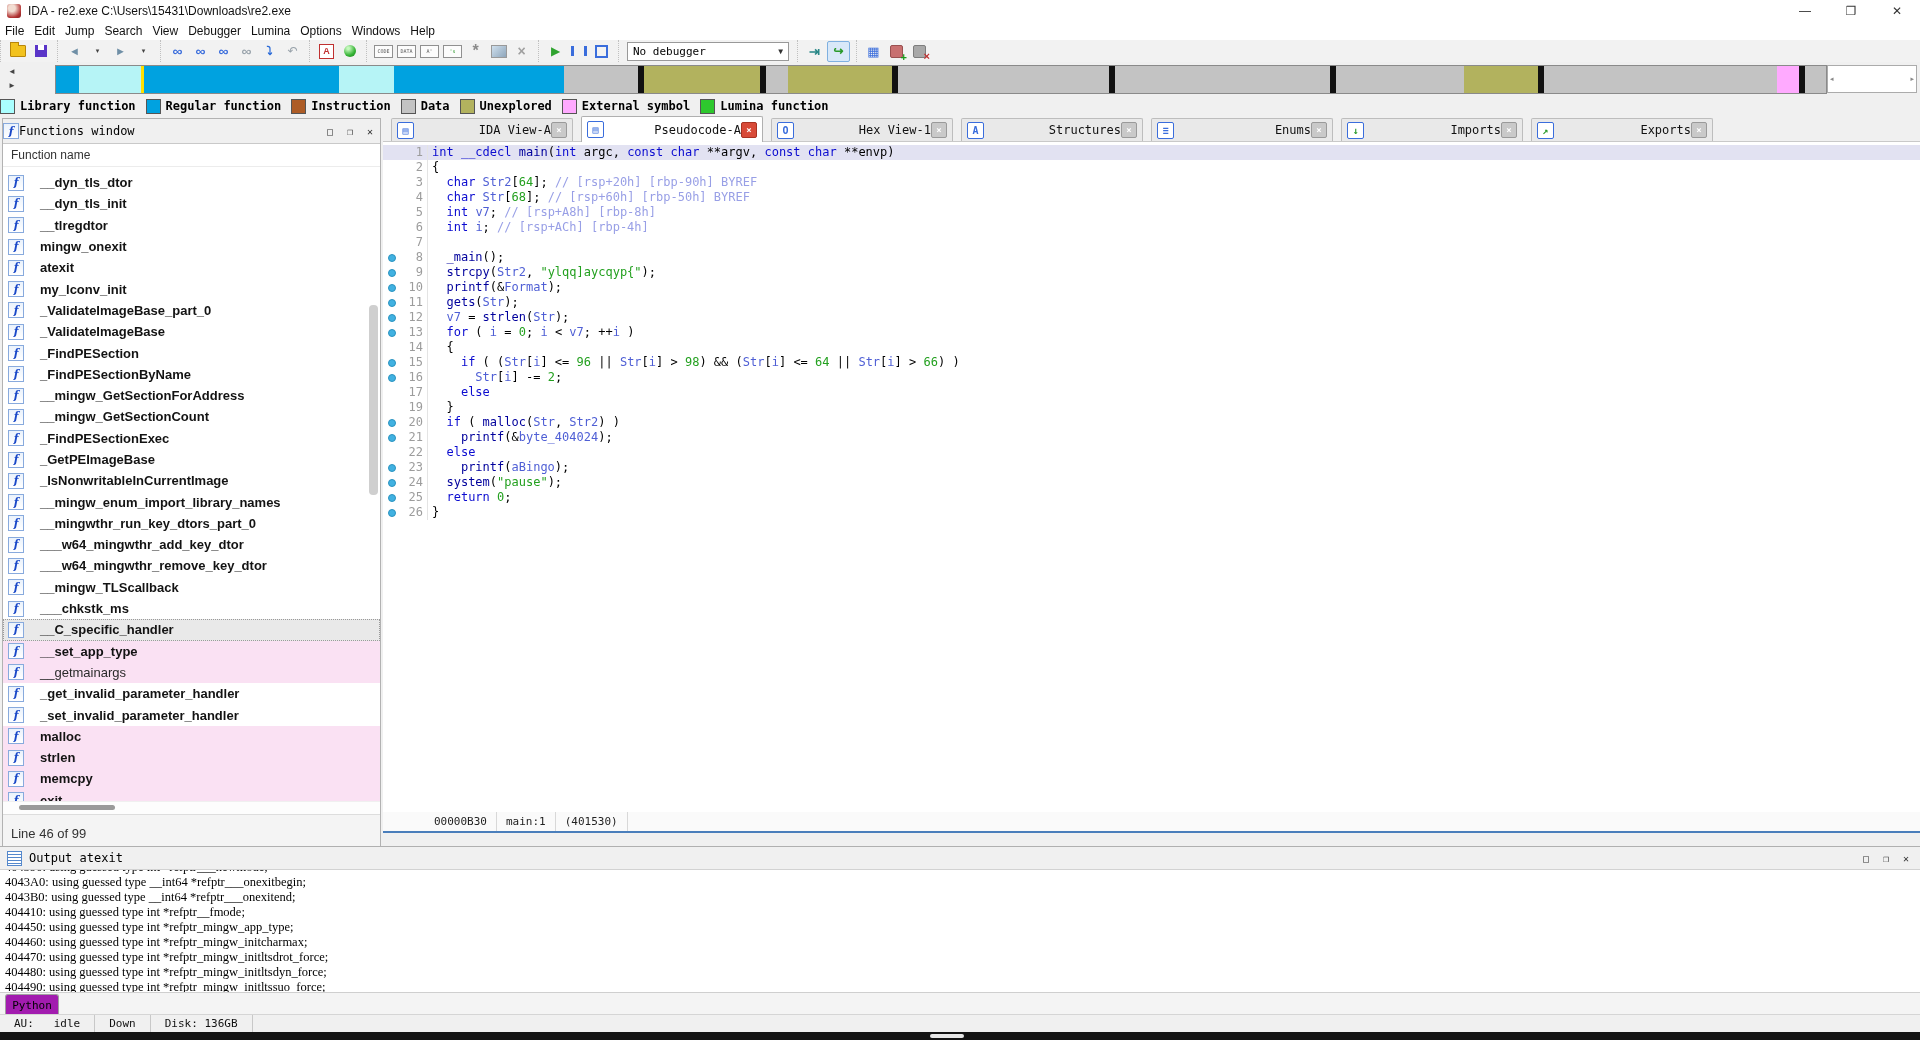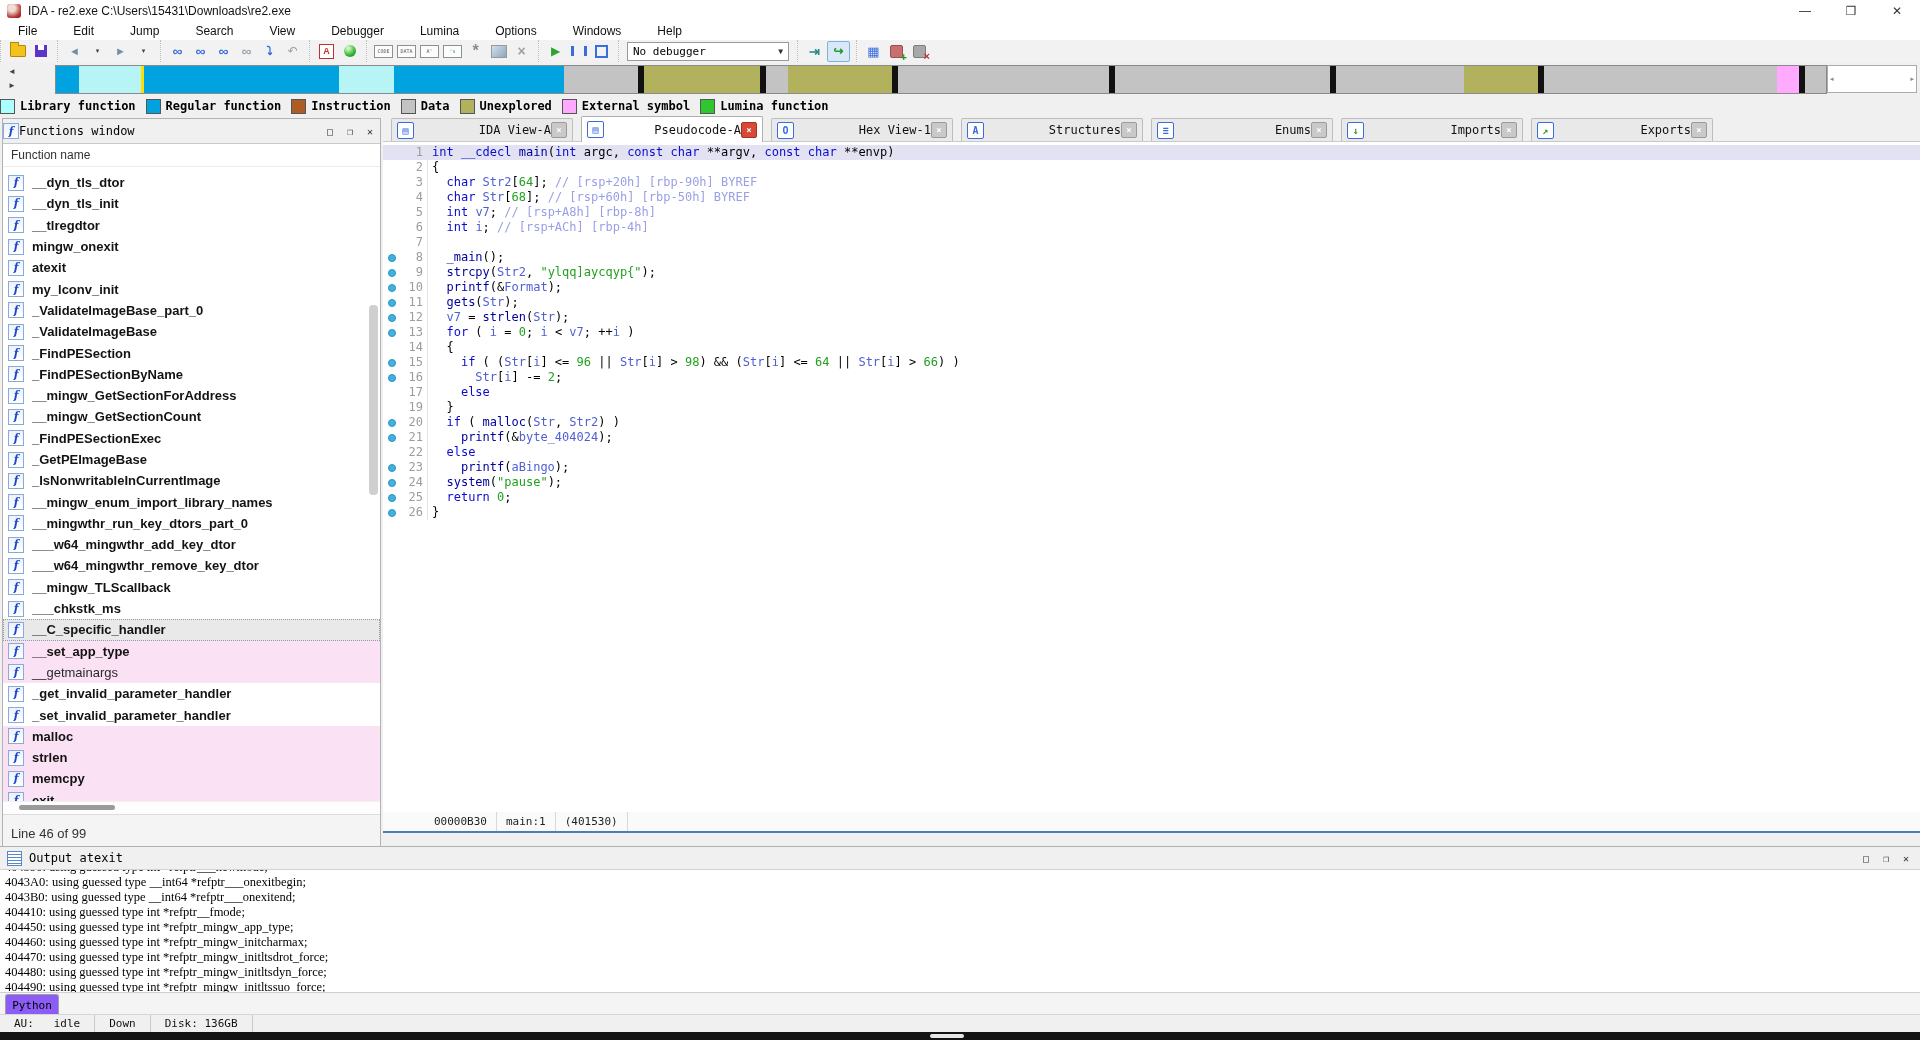--- a/index.html
+++ b/index.html
@@ -6,21 +6,21 @@
   body{width:1920px;height:1040px;position:relative;overflow:hidden;background:#f0f0f0;
        font-family:"Liberation Sans",sans-serif;-webkit-font-smoothing:antialiased}
   
   .titlebar{position:absolute;left:0;top:0;width:100%;height:22px;background:#fff;display:flex;align-items:center;border-bottom:1px solid #ececec}
   .appicon{width:14px;height:14px;margin:0 7px;border-radius:3px;background:radial-gradient(circle at 35% 30%,#f2ddd2 25%,#b23434 70%,#7d1f1f)}
   .titletext{font-size:12px;color:#111}
   .wincontrols{margin-left:auto;display:flex;height:100%}
   .winbtn{width:46px;height:100%;display:flex;align-items:center;justify-content:center;font-size:12px;color:#333}
   
   .menubar{position:absolute;left:0;top:22px;width:100%;height:18px;background:#fff;display:flex;align-items:center;font-size:12px;color:#111}
-  .menuitem{padding:0 18px}
+  .menuitem{padding:0 5px}
   
   .toolbar{position:absolute;left:0;top:40px;width:100%;height:22px;background:#f2f2f2;display:flex;align-items:center;border-bottom:1px solid #e2e2e2}
   .tgroup{display:flex;align-items:center;height:100%;padding:0 5px;border-left:1px dotted #c0c0c0}
   .ticon{width:21px;height:19px;display:flex;align-items:center;justify-content:center;margin:0 1px;position:relative}
   .ticon.framed{background:#d9e8f8;border:1px solid #7fb0e0;border-radius:2px}
   .combo{width:150px;height:17px;background:#fff;border:1px solid #999;font-family:"DejaVu Sans Mono",monospace;font-size:11px;display:flex;align-items:center;padding:0 5px;margin:0 3px}
   .combo .car{margin-left:auto;font-size:8px;color:#333}
   .sh-folder{width:14px;height:10px;background:#f2c21e;border:1px solid #b8860b;border-radius:1px;position:relative;display:inline-block}
   .sh-folder::before{content:"";position:absolute;left:-1px;top:-4px;width:7px;height:3px;background:#f2c21e;border:1px solid #b8860b;border-bottom:none}
   .sh-save{width:12px;height:12px;background:#5a35c8;position:relative;display:inline-block}
@@ -57,21 +57,21 @@
   .funcpanel{position:absolute;left:2px;top:118px;width:379px;height:728px;background:#fff;border:1px solid #b2b2b2;box-sizing:border-box}
   .fp-header{height:24px;background:#f0f0f0;display:flex;align-items:center;font-family:"DejaVu Sans Mono",monospace;font-size:12px;color:#000;border-bottom:1px solid #c9c9c9}
   .fp-btns{margin-left:auto;display:flex}
   .pbtn{width:20px;height:20px;display:flex;align-items:center;justify-content:center;font-size:10px;color:#333}
   .fp-colheader{height:22px;display:flex;align-items:center;padding-left:8px;font-size:12px;color:#333;background:#fff;border-bottom:1px solid #ececec}
   .fp-list{position:relative;height:629px;overflow:hidden;background:#fff;padding-top:5px;box-sizing:content-box}
   .frow{height:21.3px;display:flex;align-items:center;padding-left:5px}
   .frow.pink{background:#fae1f3}
   .frow.sel{background:#e9e9e9;outline:1px dotted #9a9a9a;outline-offset:-1px}
   .fico{width:14px;height:14px;border:1px solid #88aadd;background:linear-gradient(#eaf2fc,#fff);color:#1a48c8;font-family:"DejaVu Serif",serif;font-style:italic;font-weight:bold;font-size:11px;display:flex;align-items:center;justify-content:center;flex:0 0 auto}
-  .frow .name{margin-left:8px;font-size:13px;font-weight:bold;color:#131313;white-space:nowrap}
+  .frow .name{margin-left:16px;font-size:13px;font-weight:bold;color:#131313;white-space:nowrap}
   .frow.thin .name{font-weight:normal;color:#2a2a2a}
   .vthumb{position:absolute;right:2px;top:138px;width:9px;height:190px;background:#cfcfcf;border-radius:4px}
   .fp-hscroll{height:12px;position:relative;background:#fdfdfd;border-top:1px solid #f0f0f0}
   .hthumb{position:absolute;left:16px;top:3px;width:96px;height:5px;background:#9a9a9a;border-radius:3px}
   .fp-footer{height:39px;background:#f4f4f4;border-top:1px solid #ddd;font-size:13px;color:#333;padding:11px 0 0 8px;box-sizing:border-box}
   
   .codepanel{position:absolute;left:383px;top:142px;right:0;height:704px;background:#f0f0f0}
   .code{position:absolute;left:0;top:0;right:0;height:670px;background:#fff;font-family:"DejaVu Sans Mono",monospace;font-size:12px;line-height:15px;overflow:hidden;padding-top:3px}
   .cline{display:flex;height:15px;white-space:pre}
   .cline.hl{background:#e2e2f2}
@@ -83,21 +83,21 @@
   .fcell{display:flex;align-items:center;padding:0 9px;border-right:1px solid #d8d8d8}
   
   .outputwin{position:absolute;left:0;top:846px;width:100%;height:146px;background:#fff;border-top:1px solid #b0b0b0;box-sizing:border-box}
   .ow-header{height:22px;background:#f0f0f0;border-bottom:1px solid #d2d2d2;display:flex;align-items:center;font-family:"DejaVu Sans Mono",monospace;font-size:12px;color:#000}
   .ow-icon{width:13px;height:13px;border:1px solid #5588cc;margin:0 7px;background:repeating-linear-gradient(#fff 0 2px,#5588cc 2px 3px)}
   .ow-btns{margin-left:auto;display:flex;padding-right:4px}
   .ow-body{height:122px;overflow:hidden;position:relative}
   .ow-lines{position:absolute;left:5px;top:-10px;font-family:Liberation Serif, serif;font-size:12.5px;line-height:15px;white-space:pre;color:#000}
   
   .pyrow{position:absolute;left:0;top:992px;width:100%;height:22px;background:#f4f4f4;border-top:1px solid #cfcfcf;box-sizing:border-box}
-  .pytab{position:absolute;left:5px;top:1px;width:54px;height:21px;background:#8b5cf6;border:1px solid #a0a0a0;border-bottom:none;border-radius:3px 3px 0 0;display:flex;align-items:center;justify-content:center;font-family:"DejaVu Sans Mono",monospace;font-size:11px;color:#000;box-sizing:border-box}
+  .pytab{position:absolute;left:5px;top:1px;width:54px;height:21px;background:#a21caf;border:1px solid #a0a0a0;border-bottom:none;border-radius:3px 3px 0 0;display:flex;align-items:center;justify-content:center;font-family:"DejaVu Sans Mono",monospace;font-size:11px;color:#000;box-sizing:border-box}
   .statusbar{position:absolute;left:0;top:1014px;width:100%;height:18px;background:#f0f0f0;border-top:1px solid #d5d5d5;display:flex;align-items:stretch;font-family:"DejaVu Sans Mono",monospace;font-size:11px;color:#111;box-sizing:border-box}
   .scell{display:flex;align-items:center;padding:0 14px;border-right:1px solid #c8c8c8;white-space:pre}
   .blackbar{position:absolute;left:0;top:1032px;width:100%;height:8px;background:#141414}
   .pill{position:absolute;left:930px;top:2px;width:34px;height:4px;background:#e8e8e8;border-radius:2px}
 </style>
 </head>
 <body>
 
 <div class="titlebar">
   <span class="appicon"></span>

